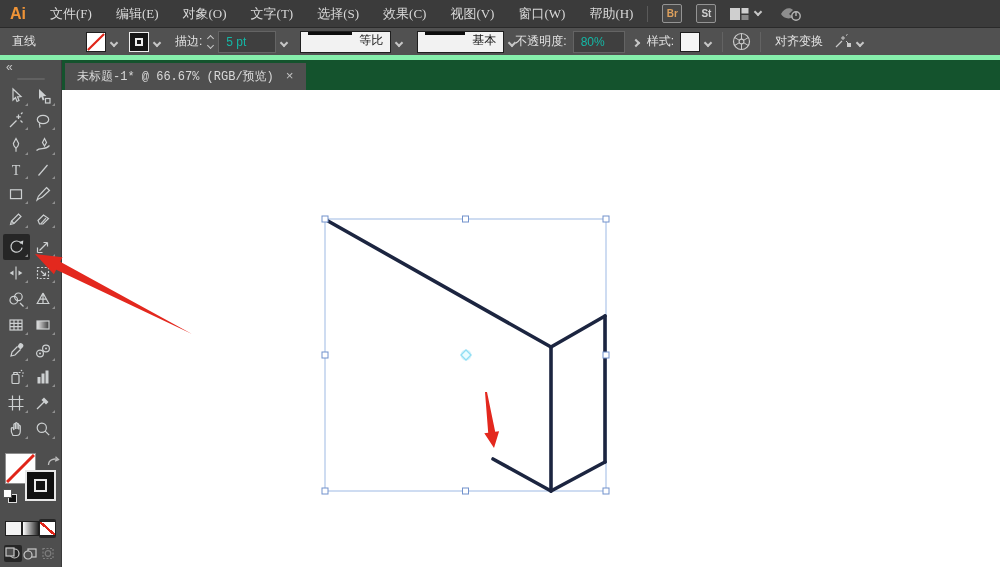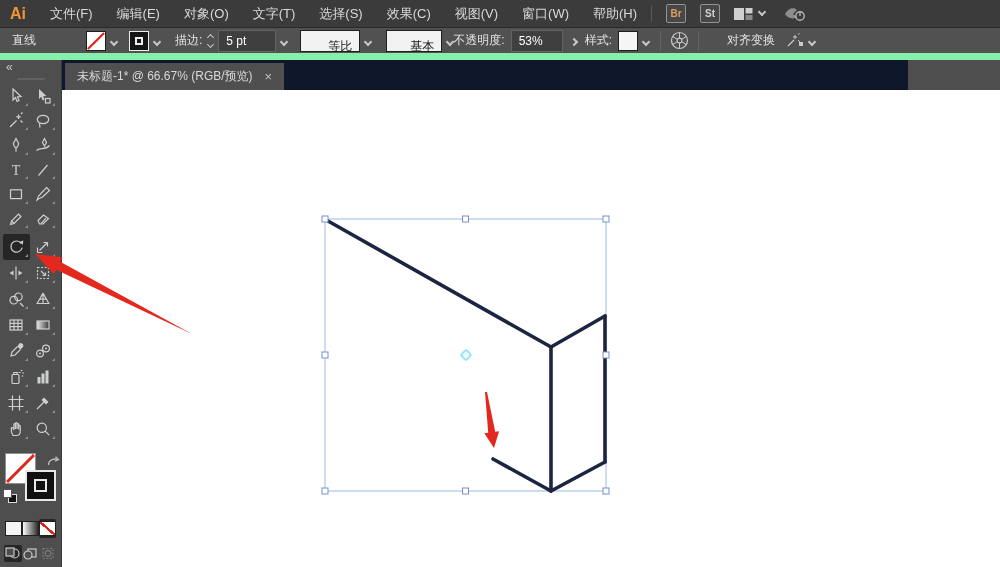--- a/index.html
+++ b/index.html
@@ -3,52 +3,52 @@
 <meta charset="utf-8">
 <style>
   html,body{margin:0;padding:0;width:1000px;height:567px;overflow:hidden;
     font-family:"Liberation Sans",sans-serif;background:#4e4e4e;}
   *{box-sizing:border-box;}
 
   
   .menubar{position:absolute;left:0;top:0;width:1000px;height:28px;background:#3b3b3b;
     border-bottom:1px solid #2a2a2a;display:flex;align-items:center;color:#d9d9d9;font-size:13px;}
   .ai-logo{color:#f09437;font-weight:bold;font-size:16px;margin-left:10px;letter-spacing:0;}
-  .menu-item{margin-left:24px;cursor:default;white-space:nowrap;}
+  .menu-item{margin-left:24px;cursor:default;white-space:nowrap;font-family:Liberation Serif, serif;}
   .mb-divider{width:1px;height:16px;background:#5a5a5a;margin-left:14px;}
   .sq-btn{margin-left:14px;width:20px;height:19px;border:1px solid #949494;border-radius:2px;
     display:flex;align-items:center;justify-content:center;font-size:10px;font-weight:bold;background:#474747;}
   .sq-btn.br{color:#dda05d;}
   .sq-btn.st{color:#d2d2d2;}
   .chev{display:inline-block;width:6px;height:6px;border-right:2px solid #c6c6c6;border-bottom:2px solid #c6c6c6;
     transform:rotate(45deg);margin-top:-3px;}
   .chev.right{transform:rotate(-45deg);}
   .mb-icon{margin-left:14px;display:flex;align-items:center;}
 
   
   .controlbar{position:absolute;left:0;top:28px;width:1000px;height:32px;background:#515151;
-    border-bottom:7px solid #86efac;display:flex;align-items:center;color:#e3e3e3;font-size:12px;}
+    border-bottom:5px solid #86efac;display:flex;align-items:center;color:#e3e3e3;font-size:12px;}
   .cb-label{white-space:nowrap;}
   .swatch{width:20px;height:20px;position:relative;background:#fff;border:1px solid #1e1e1e;}
   .swatch svg{position:absolute;inset:0;}
   .stroke-proxy{width:20px;height:20px;background:#151515;border:1px solid #ededed;position:relative;}
   .stroke-proxy .ring{position:absolute;inset:5px;border:2px solid #ededed;}
-  .dk-field{height:22px;background:#3f3f3f;border:1px solid #646464;color:#ffffff;
+  .dk-field{height:22px;background:#3f3f3f;border:1px solid #646464;color:#14b8a6;
     display:flex;align-items:center;padding:0 7px;font-size:12px;}
   .lt-box{height:22px;background:#f2f2f2;border:1px solid #1f1f1f;color:#151515;
-    display:flex;align-items:flex-end;padding:0 7px;gap:7px;font-size:12px;flex-direction:column;}
+    display:flex;align-items:flex-start;padding:0 7px;gap:7px;font-size:12px;}
   .lt-box .ln{height:3px;background:#0d0d0d;display:inline-block;}
   .stepper{display:flex;flex-direction:column;gap:2px;margin-left:6px;}
   .stepper i{display:block;width:5px;height:5px;border-right:1.5px solid #c6c6c6;border-bottom:1.5px solid #c6c6c6;}
   .stepper .up{transform:rotate(-135deg);}
   .stepper .dn{transform:rotate(45deg);}
   .cb-div{width:1px;height:20px;background:#3c3c3c;border-right:1px solid #636363;}
 
   
-  .tabbar{position:absolute;left:62px;top:60px;width:846px;height:30px;background:#0f172a;}
+  .tabbar{position:absolute;left:62px;top:60px;width:938px;height:30px;background:#14532d;font-family:Liberation Mono, monospace;}
   .doc-tab{position:absolute;left:3px;top:3px;height:27px;background:#4f4f4f;color:#d8d8d8;
     font-size:12px;display:flex;align-items:center;padding:0 12px;gap:12px;}
   .tab-close{color:#c2c2c2;font-size:13px;cursor:default;}
 
   
   .canvas{position:absolute;left:62px;top:90px;width:938px;height:477px;background:#ffffff;}
 
   
   .toolbar{position:absolute;left:0;top:60px;width:62px;height:507px;background:#4e4e4e;
     border-right:1px solid #3a3a3a;}
@@ -157,21 +157,21 @@
   </span>
   <span style="margin-left:5px"><i class="chev"></i></span>
 
   <span class="lt-box" style="margin-left:15px">
     <span class="ln" style="width:40px"></span>
     <span>基本</span>
   </span>
   <span style="margin-left:5px"><i class="chev"></i></span>
 
   <span class="cb-label" style="">不透明度:</span>
-  <span class="dk-field" style="margin-left:6px;width:52px">53%</span>
+  <span class="dk-field" style="margin-left:6px;width:52px">80%</span>
   <span style="margin-left:8px"><i class="chev right"></i></span>
 
   <span class="cb-label" style="margin-left:8px">样式:</span>
   <span class="swatch" style="margin-left:6px;background:#f5f5f5"></span>
   <span style="margin-left:5px"><i class="chev"></i></span>
 
   <span class="cb-div" style="margin-left:11px"></span>
 
   <span style="margin-left:9px;display:flex">
     <svg width="19" height="19" viewBox="0 0 19 19">
@@ -181,21 +181,21 @@
         <line x1="9.5" y1="11.9" x2="9.5" y2="17.5" stroke="#c9c9c9"></line>
         <line x1="2.6" y1="5.5" x2="7.4" y2="8.3" stroke="#c9c9c9"></line>
         <line x1="11.6" y1="10.7" x2="16.4" y2="13.5" stroke="#c9c9c9"></line>
         <line x1="2.6" y1="13.5" x2="7.4" y2="10.7" stroke="#c9c9c9"></line>
         <line x1="11.6" y1="8.3" x2="16.4" y2="5.5" stroke="#c9c9c9"></line>
       </svg>
   </span>
 
   <span class="cb-div" style="margin-left:9px"></span>
 
-  <span class="cb-label" style="margin-left:28px">对齐</span>
+  <span class="cb-label" style="margin-left:14px">对齐</span>
   <span class="cb-label" style="">变换</span>
 
   <span style="margin-left:11px;display:flex">
     <svg width="18" height="15" viewBox="0 0 18 15">
         <path d="M2 13 L8 7" stroke="#c9c9c9" fill="none" stroke-width="1.3"></path>
         <path d="M9 2 v4 M7 4 h4 M12 7 l2 2 M12 1.5 l1.5 -1" stroke="#c9c9c9" fill="none"></path>
         <rect x="13" y="9" width="4" height="4" fill="#c9c9c9"></rect>
       </svg>
   </span>
   <span style="margin-left:5px"><i class="chev"></i></span>

